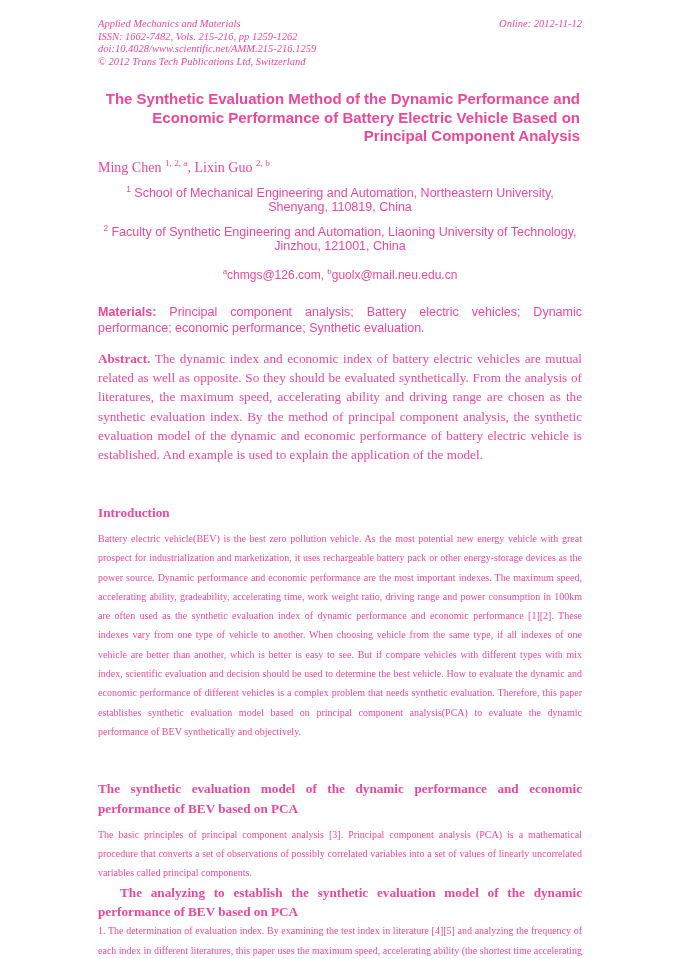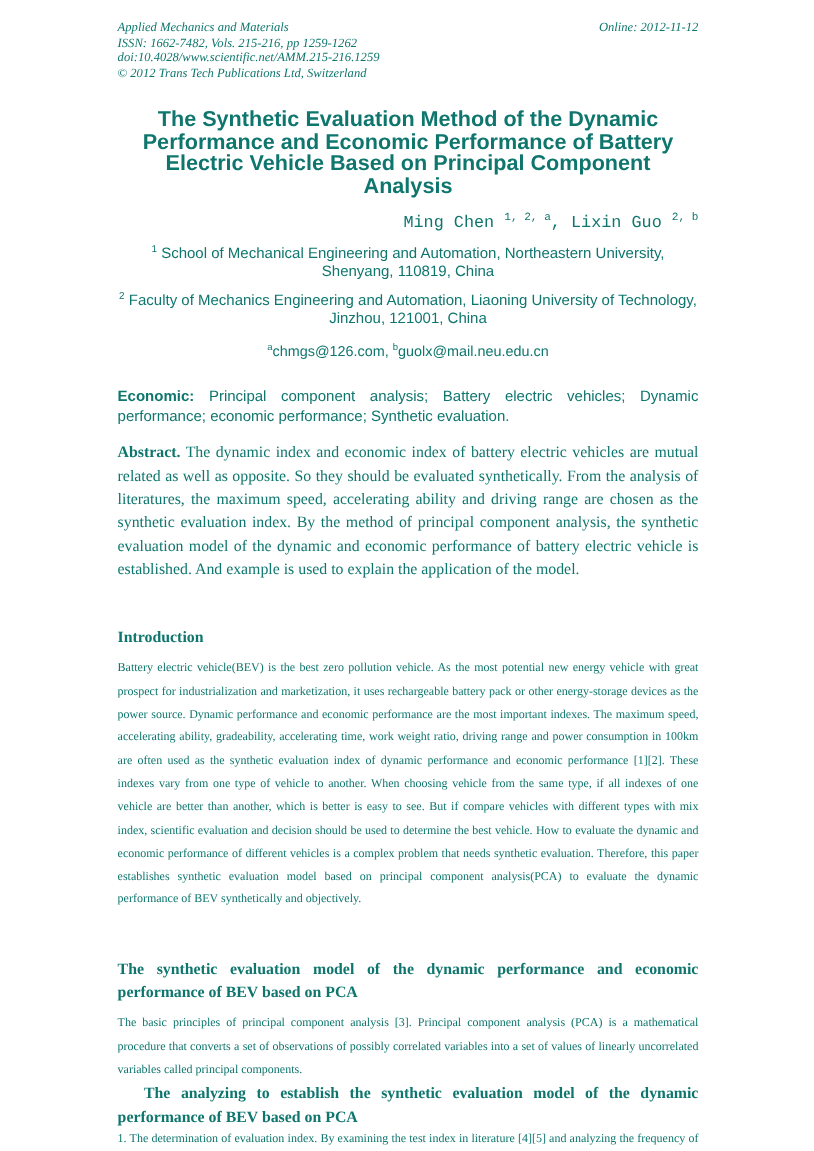--- a/index.html
+++ b/index.html
@@ -3,50 +3,50 @@
 <meta charset="utf-8">
 <style>
   * { box-sizing: border-box; }
   html, body { margin: 0; padding: 0; background: #ffffff; }
   .page {
     position: relative;
     width: 606px;
     height: 959px;
     margin: 0 auto;
     background: #ffffff;
-    color: #0f766e;
+    color: #ec4899;
     padding: 18px 60px 0 62px;
     overflow: hidden;
     font-family: "Liberation Serif", serif;
   }
   
   .page-header {
     display: flex;
     justify-content: space-between;
     align-items: flex-start;
     font-style: italic;
     font-size: 10.5px;
     line-height: 1.2;
   }
   .header-left div { white-space: nowrap; }
   .header-right { font-style: italic; white-space: nowrap; }
 
   
   .title {
     font-family: "Liberation Sans", sans-serif;
     font-weight: bold;
-    font-size: 18px;
+    font-size: 15px;
     line-height: 18.5px;
-    text-align: center;
+    text-align: right;
     margin: 22px 2px 0 2px;
   }
   .authors {
-    font-family: Liberation Mono, monospace;
+    font-family: Liberation Serif, serif;
     font-size: 14px;
-    text-align: right;
+    text-align: left;
     margin: 14px 0 0 0;
   }
   .affil {
     font-family: "Liberation Sans", sans-serif;
     font-size: 12.5px;
     line-height: 14.5px;
     text-align: center;
     margin: 10px 0 0 0;
   }
   .emails {
@@ -114,25 +114,25 @@
     </div>
     <div class="header-right">Online: 2012-11-12</div>
   </header>
 
   <h1 class="title">The Synthetic Evaluation Method of the Dynamic Performance and Economic Performance of Battery Electric Vehicle Based on Principal Component Analysis</h1>
 
   <p class="authors"><span>Ming Chen </span><sup>1, 2, a</sup><span>, </span><span>Lixin Guo </span><sup>2, b</sup></p>
 
   <p class="affil"><sup>1</sup><span> School of Mechanical Engineering and Automation, Northeastern University, Shenyang, 110819, China</span></p>
 
-  <p class="affil"><sup>2</sup><span> Faculty of Mechanics Engineering and Automation, Liaoning University of Technology, Jinzhou, 121001, China</span></p>
+  <p class="affil"><sup>2</sup><span> Faculty of Synthetic Engineering and Automation, Liaoning University of Technology, Jinzhou, 121001, China</span></p>
 
   <p class="emails"><sup>a</sup><span>chmgs@126.com, </span><sup>b</sup><span>guolx@mail.neu.edu.cn</span></p>
 
-  <p class="keywords"><span class="kw-label">Economic:</span><span> Principal component analysis; Battery electric vehicles; Dynamic performance; economic performance; Synthetic evaluation.</span></p>
+  <p class="keywords"><span class="kw-label">Materials:</span><span> Principal component analysis; Battery electric vehicles; Dynamic performance; economic performance; Synthetic evaluation.</span></p>
 
   <p class="abstract"><span class="ab-label">Abstract.</span><span> The dynamic index and economic index of battery electric vehicles are mutual related as well as opposite. So they should be evaluated synthetically. From the analysis of literatures, the maximum speed, accelerating ability and driving range are chosen as the synthetic evaluation index. By the method of principal component analysis, the synthetic evaluation model of the dynamic and economic performance of battery electric vehicle is established. And example is used to explain the application of the model.</span></p>
 
   <h2 class="section-heading">Introduction</h2>
 
   <p class="body-para">Battery electric vehicle(BEV) is the best zero pollution vehicle. As the most potential new energy vehicle with great prospect for industrialization and marketization, it uses rechargeable battery pack or other energy-storage devices as the power source. Dynamic performance and economic performance are the most important indexes. The maximum speed, accelerating ability, gradeability, accelerating time, work weight ratio, driving range and power consumption in 100km are often used as the synthetic evaluation index of dynamic performance and economic performance [1][2]. These indexes vary from one type of vehicle to another. When choosing vehicle from the same type, if all indexes of one vehicle are better than another, which is better is easy to see. But if compare vehicles with different types with mix index, scientific evaluation and decision should be used to determine the best vehicle. How to evaluate the dynamic and economic performance of different vehicles is a complex problem that needs synthetic evaluation. Therefore, this paper establishes synthetic evaluation model based on principal component analysis(PCA) to evaluate the dynamic performance of BEV synthetically and objectively.</p>
 
   <h2 class="section-heading two-line">The synthetic evaluation model of the dynamic performance and economic performance of BEV based on PCA</h2>
 
   <p class="body-para"><span class="bold-inline">The basic principles of principal component analysis</span><span> [3].</span><span> Principal component analysis (PCA) is a mathematical procedure that converts a set of observations of possibly correlated variables into a set of values of linearly uncorrelated variables called principal components.</span></p>

